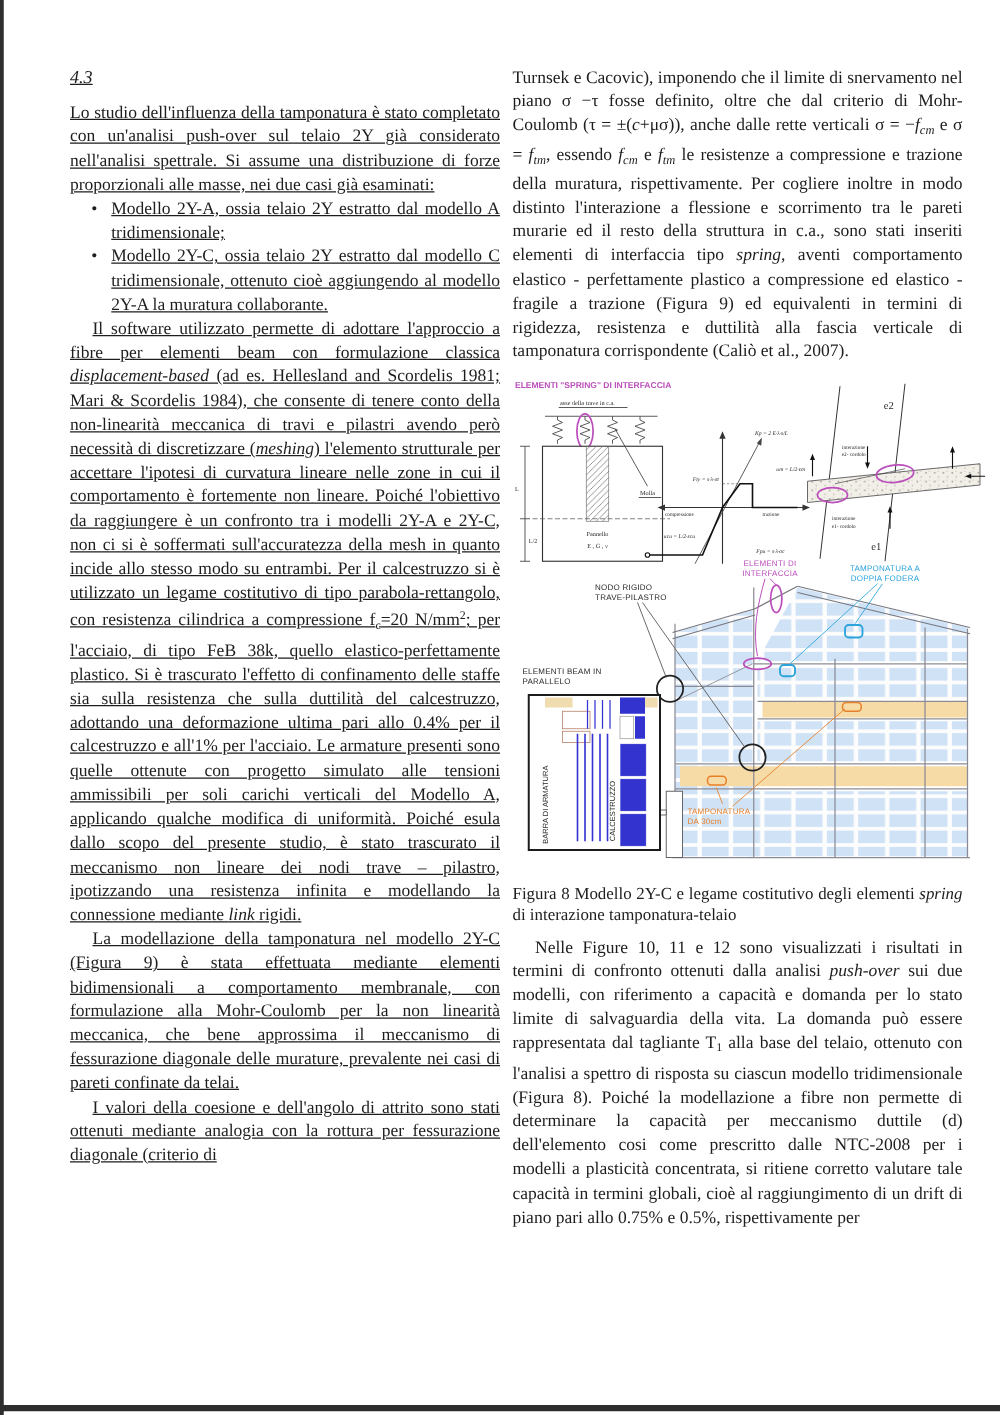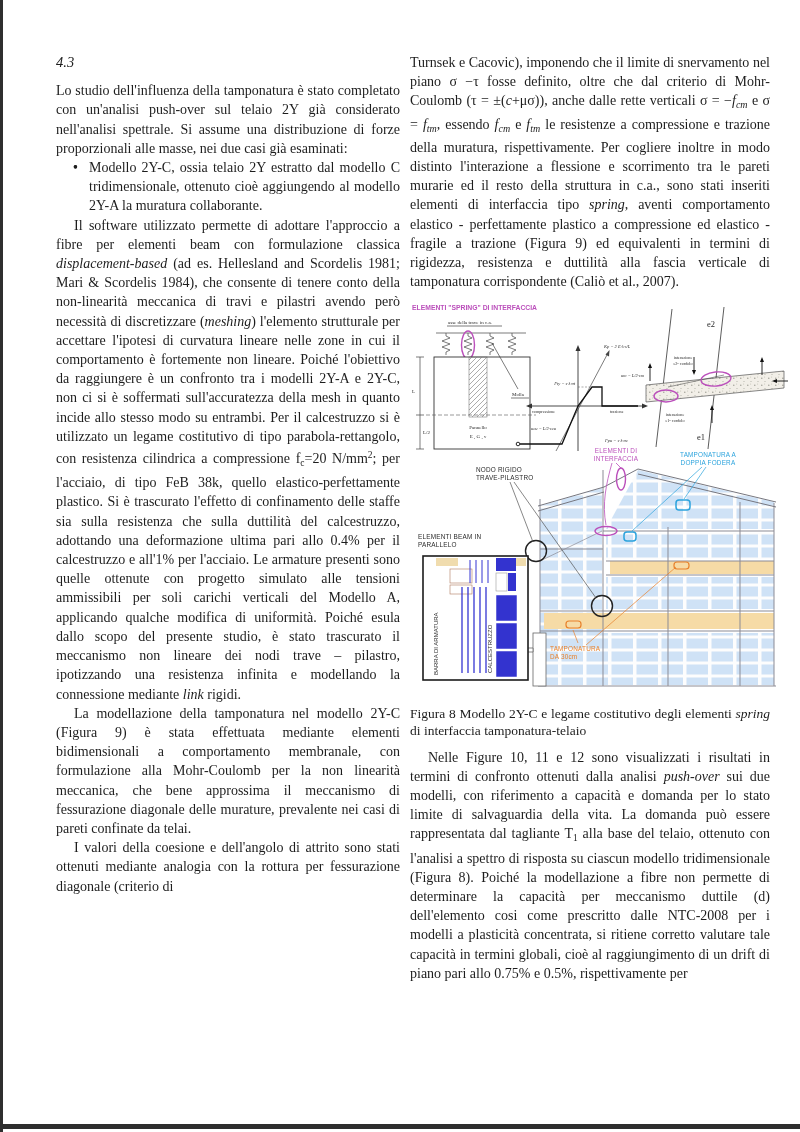--- a/index.html
+++ b/index.html
@@ -3,21 +3,21 @@
 <meta charset="utf-8">
 <style>
   * { margin:0; padding:0; box-sizing:border-box; }
   html,body { background:#ffffff; }
   body { width:800px; height:1132px; position:relative; overflow:hidden;
          font-family:"Liberation Serif", serif; color:#1d1d1d; }
   .edge-left   { position:absolute; left:0; top:0; width:3px; height:1132px; background:#2e2e2e; }
   .edge-bottom { position:absolute; left:0; top:1124px; width:800px; height:5px; background:#2e2e2e; }
 
   .col { position:absolute; top:53px; font-size:14px; line-height:19.2px; text-align:justify; }
-  .col-left  { left:56px;  width:344px; }
+  .col-left  { left:56px;  width:344px;text-decoration:underline; }
   .col-right { left:410px; width:360px; }
 
   .sec-head { display:flex; font-style:italic; font-size:14.5px; font-weight:normal; margin-bottom:9px; }
   .sec-num  { width:40px; flex:none; }
 
   p { margin:0; }
   p.ind { text-indent:18px; }
   .bullets { margin-left:33px; }
   .bullet-item { position:relative; }
   .bullet-dot { position:absolute; left:-16px; top:0; }
@@ -58,20 +58,21 @@
 <div class="edge-bottom"></div>
 
 <div class="col col-left">
   <div class="sec-head">
     <span class="sec-num">4.3</span>
   </div>
   <p>Lo studio dell'influenza della tamponatura è stato completato con un'analisi push-over sul telaio 2Y già considerato nell'analisi spettrale. Si assume una distribuzione di forze proporzionali alle masse, nei due casi già esaminati:</p>
   <div class="bullets">
     <div class="bullet-item">
       <span class="bullet-dot">•</span>
+      <span>Modello 2Y-A, ossia telaio 2Y estratto dal modello A tridimensionale;</span>
     </div>
     <div class="bullet-item">
       <span class="bullet-dot">•</span>
       <span>Modello 2Y-C, ossia telaio 2Y estratto dal modello C tridimensionale, ottenuto cioè aggiungendo al modello 2Y-A la muratura collaborante.</span>
     </div>
   </div>
   <p class="ind"><span>Il software utilizzato permette di adottare l'approccio a fibre per elementi beam con formulazione classica </span><span class="i">displacement-based</span><span> (ad es. Hellesland and Scordelis 1981; Mari &amp; Scordelis 1984), che consente di tenere conto della non-linearità meccanica di travi e pilastri avendo però necessità di discretizzare (</span><span class="i">meshing</span><span>) l'elemento strutturale per accettare l'ipotesi di curvatura lineare nelle zone in cui il comportamento è fortemente non lineare. Poiché l'obiettivo da raggiungere è un confronto tra i modelli 2Y-A e 2Y-C, non ci si è soffermati sull'accuratezza della mesh in quanto incide allo stesso modo su entrambi. Per il calcestruzzo si è utilizzato un legame costitutivo di tipo parabola-rettangolo, con resistenza cilindrica a compressione f</span><span class="sub">c</span><span>=20 N/mm</span><span class="sup">2</span><span>; per l'acciaio, di tipo FeB 38k, quello elastico-perfettamente plastico. Si è trascurato l'effetto di confinamento delle staffe sia sulla resistenza che sulla duttilità del calcestruzzo, adottando una deformazione ultima pari allo 0.4% per il calcestruzzo e all'1% per l'acciaio. Le armature presenti sono quelle ottenute con progetto simulato alle tensioni ammissibili per soli carichi verticali del Modello A, applicando qualche modifica di uniformità. Poiché esula dallo scopo del presente studio, è stato trascurato il meccanismo non lineare dei nodi trave – pilastro, ipotizzando una resistenza infinita e modellando la connessione mediante </span><span class="i">link</span><span> rigidi.</span></p>
   <p class="ind">La modellazione della tamponatura nel modello 2Y-C (Figura 9) è stata effettuata mediante elementi bidimensionali a comportamento membranale, con formulazione alla Mohr-Coulomb per la non linearità meccanica, che bene approssima il meccanismo di fessurazione diagonale delle murature, prevalente nei casi di pareti confinate da telai.</p>
   <p class="ind">I valori della coesione e dell'angolo di attrito sono stati ottenuti mediante analogia con la rottura per fessurazione diagonale (criterio di</p>
 </div>
@@ -248,15 +249,15 @@
         <text x="8" y="240" class="fs-lab fl-bk">ELEMENTI BEAM IN</text>
         <text x="8" y="248" class="fs-lab fl-bk">PARALLELO</text>
         <text x="140" y="352" class="fs-lab fl-or">TAMPONATURA</text>
         <text x="140" y="360" class="fs-lab fl-or">DA 30cm</text>
         <line x1="168" y1="344" x2="163" y2="331" class="ln-leado"></line>
         <line x1="176" y1="346" x2="266" y2="268" class="ln-leado"></line>
       </g>
     </svg>
   </div>
 
-  <p class="caption"><span>Figura 8 Modello 2Y-C e legame costitutivo degli elementi </span><span class="i">spring</span><span> di interfaccia tamponatura-telaio</span></p>
+  <p class="caption"><span>Figura 8 Modello 2Y-C e legame costitutivo degli elementi </span><span class="i">spring</span><span> di interazione tamponatura-telaio</span></p>
   <p class="ind after-fig"><span>Nelle Figure 10, 11 e 12 sono visualizzati i risultati in termini di confronto ottenuti dalla analisi </span><span class="i">push-over</span><span> sui due modelli, con riferimento a capacità e domanda per lo stato limite di salvaguardia della vita. La domanda può essere rappresentata dal tagliante T</span><span class="sub">1</span><span> alla base del telaio, ottenuto con l'analisi a spettro di risposta su ciascun modello tridimensionale (Figura 8). Poiché la modellazione a fibre non permette di determinare la capacità per meccanismo duttile (d) dell'elemento cosi come prescritto dalle NTC-2008 per i modelli a plasticità concentrata, si ritiene corretto valutare tale capacità in termini globali, cioè al raggiungimento di un drift di piano pari allo 0.75% e 0.5%, rispettivamente per</span></p>
 </div>
 
 </body></html>

